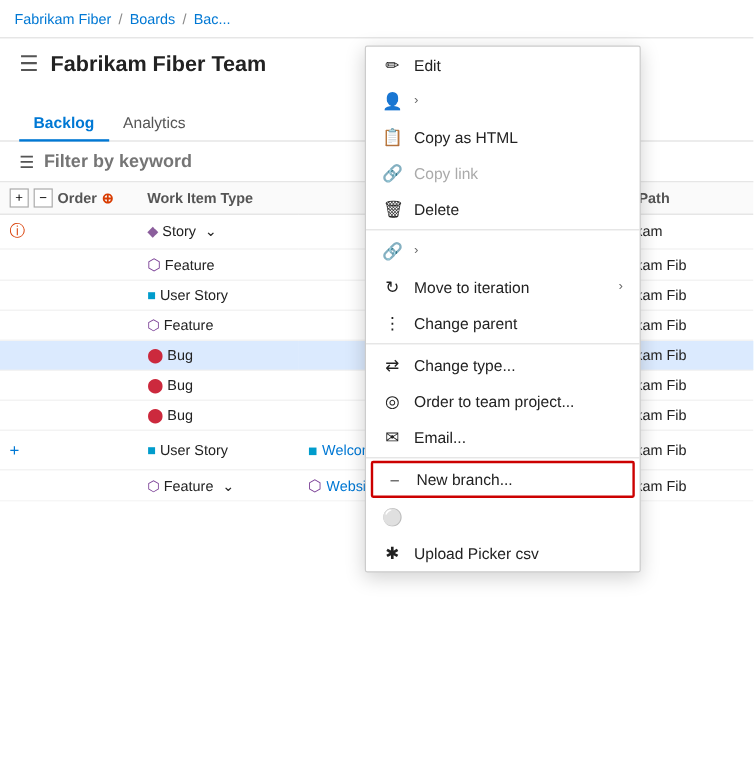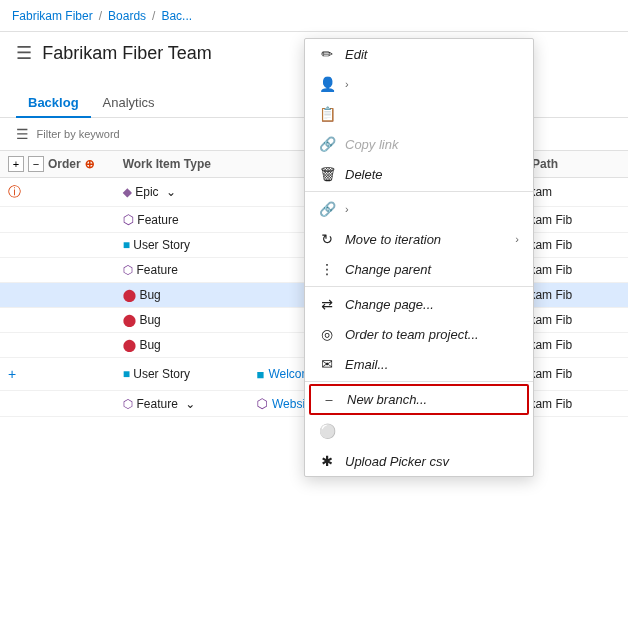--- a/index.html
+++ b/index.html
@@ -29,21 +29,21 @@
     .breadcrumb-bar .sep { color: #888; }
 
     
     .page-header {
       padding: 10px 16px 0 16px;
       display: flex;
       align-items: center;
       gap: 10px;
     }
     .hamburger-icon { font-size: 18px; color: #555; cursor: pointer; }
-    .page-title { font-size: 18px; font-weight: 400; color: #222; }
+    .page-title { font-size: 18px; font-weight: 700; color: #222; }
 
     
     .tabs {
       display: flex;
       gap: 0;
       padding: 8px 16px 0 16px;
       border-bottom: 1px solid #e0e0e0;
     }
     .tab {
       padding: 6px 12px;
@@ -65,23 +65,24 @@
       padding: 8px 16px;
       display: flex;
       align-items: center;
       gap: 8px;
       border-bottom: 1px solid #e0e0e0;
     }
     .filter-icon { color: #555; font-size: 14px; }
     .filter-input {
       border: none;
       outline: none;
-      font-size: 11px;
+      font-size: 15px;
       color: #a21caf;
       width: 200px;
+      font-weight: bold;
     }
 
     
     .backlog-table {
       width: 100%;
       border-collapse: collapse;
     }
     .backlog-table th {
       background: #fafafa;
       border-bottom: 1px solid #e0e0e0;
@@ -150,21 +151,21 @@
     }
     .context-menu-item.disabled { color: #aaa; cursor: default; }
     .context-menu-item.highlighted {
       border: 2px solid #c00;
       background: #fff;
       margin: 1px 4px;
       padding: 5px 10px;
       border-radius: 2px;
     }
     .context-menu-item .item-icon { width: 16px; text-align: center; font-size: 14px; flex-shrink: 0; }
-    .context-menu-item .item-label { flex: 1; font-style: italic; }
+    .context-menu-item .item-label { flex: 1; }
     .context-menu-item .chevron { color: #666; font-size: 11px; }
     .context-divider { height: 1px; background: #e0e0e0; margin: 2px 0; }
 
     
     .three-dot-btn {
       width: 22px; height: 22px;
       border: 1.5px solid #c00;
       background: #fff;
       cursor: pointer;
       display: flex; align-items: center; justify-content: center;
@@ -230,21 +231,21 @@
       </tr>
     </thead>
     <tbody>
 
       <tr>
         <td>
           <span style="color:#d83b01;font-size:13px;">ⓘ</span>
         </td>
         <td>
           <span style="color:#8b5e9c;">◆</span>
-          <span> Epic</span>
+          <span> Story</span>
           <span style="margin-left:4px;">⌄</span>
         </td>
         <td></td>
         <td>Fabrikam</td>
       </tr>
 
       <tr>
         <td></td>
         <td>
           <span style="color:#773b93;font-size:13px;">⬡</span>
@@ -349,20 +350,21 @@
       <span class="item-label">Edit</span>
     </div>
 
     <div class="context-menu-item">
       <span class="item-icon">👤</span>
       <span class="chevron">›</span>
     </div>
 
     <div class="context-menu-item">
       <span class="item-icon">📋</span>
+      <span class="item-label">Copy as HTML</span>
     </div>
 
     <div class="context-menu-item disabled">
       <span class="item-icon">🔗</span>
       <span class="item-label">Copy link</span>
     </div>
 
     <div class="context-menu-item">
       <span class="item-icon">🗑</span>
       <span class="item-label">Delete</span>
@@ -381,21 +383,21 @@
     </div>
 
     <div class="context-menu-item">
       <span class="item-icon">⋮</span>
       <span class="item-label">Change parent</span>
     </div>
     <div class="context-divider"></div>
 
     <div class="context-menu-item">
       <span class="item-icon">⇄</span>
-      <span class="item-label">Change page...</span>
+      <span class="item-label">Change type...</span>
     </div>
 
     <div class="context-menu-item">
       <span class="item-icon">◎</span>
       <span class="item-label">Order to team project...</span>
     </div>
 
     <div class="context-menu-item">
       <span class="item-icon">✉</span>
       <span class="item-label">Email...</span>

